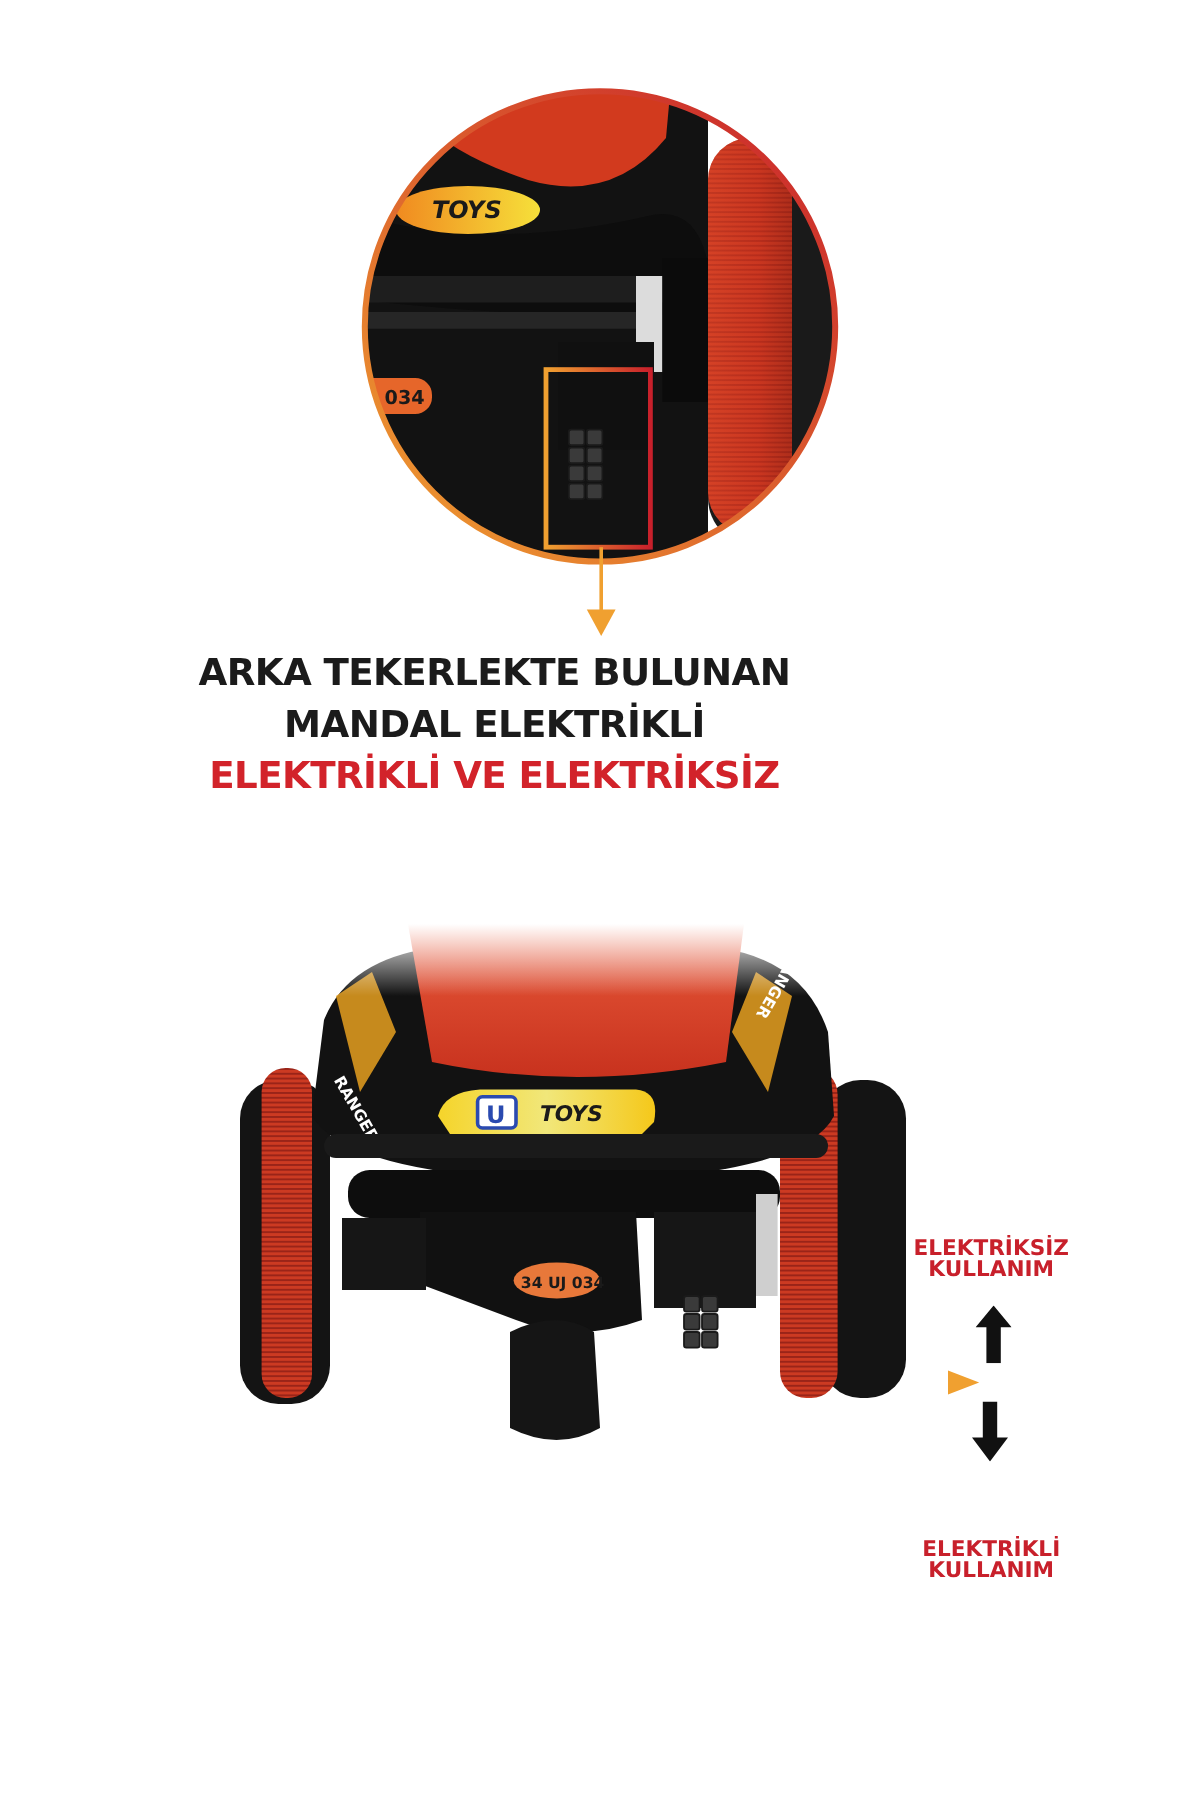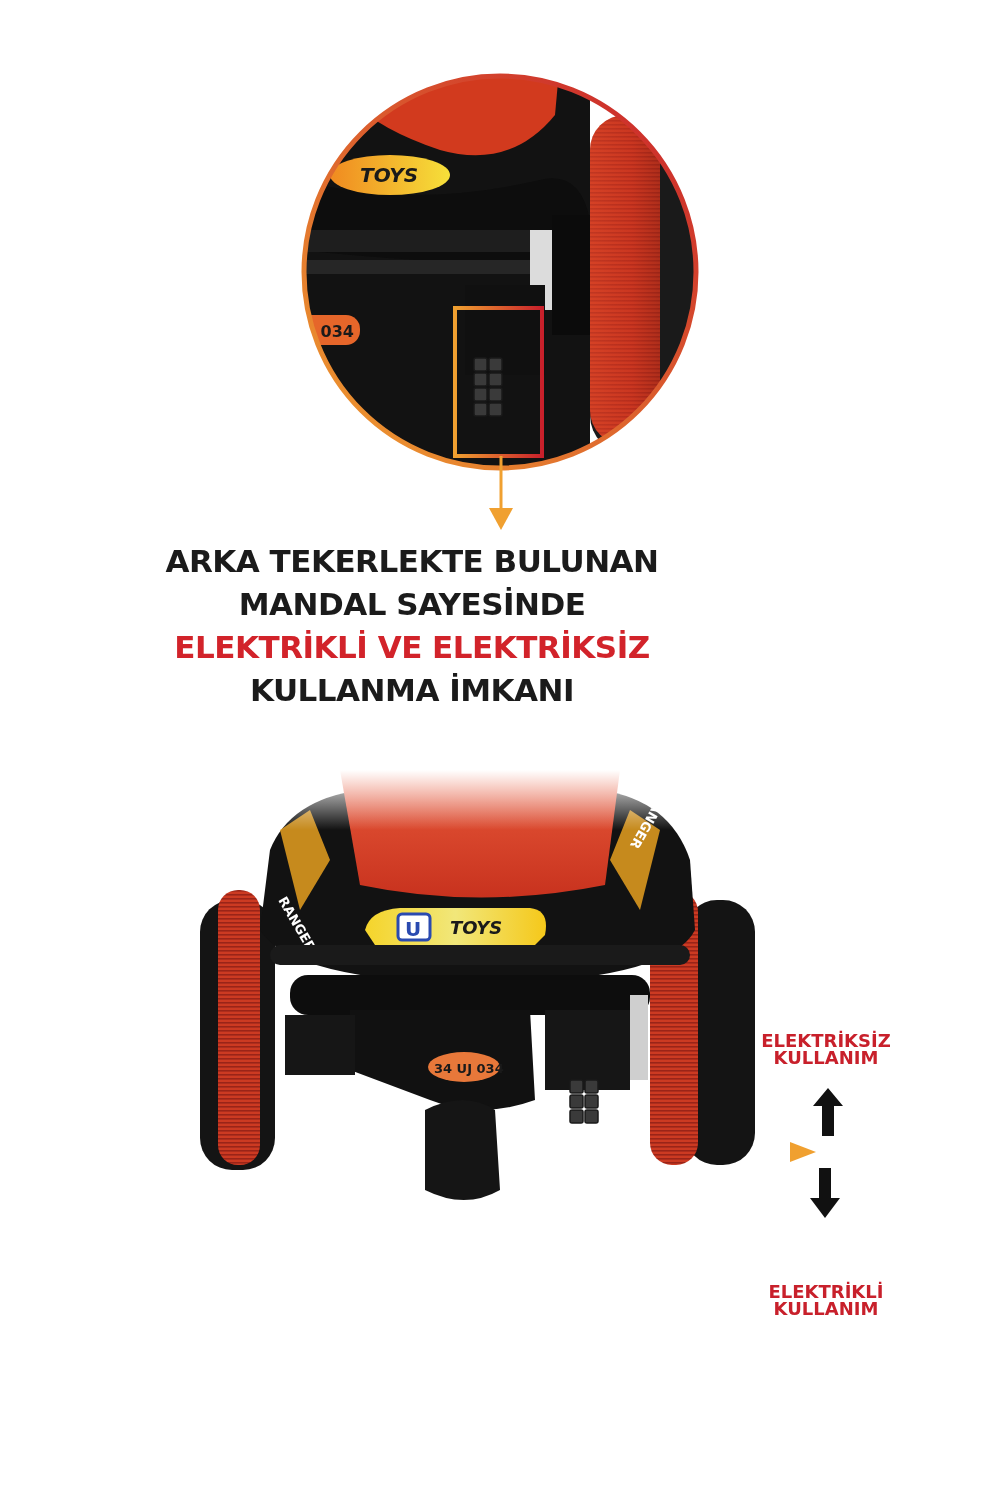--- a/index.html
+++ b/index.html
@@ -83,23 +83,22 @@
 
     <rect x="165" y="248" width="87" height="148" fill="none" stroke="url(#boxG)" stroke-width="4"></rect>
 
     <line x1="211" y1="396" x2="211" y2="455" stroke="#f0a030" stroke-width="3"></line>
     <polygon points="199,448 223,448 211,470" fill="#f0a030"></polygon>
   </svg>
 </div>
 
 <div class="headline">
   <div>ARKA TEKERLEKTE BULUNAN</div>
-  <div>MANDAL SAYESİNDE</div>
+  <div>MANDAL ELEKTRİKLİ</div>
   <div class="red">ELEKTRİKLİ VE ELEKTRİKSİZ</div>
-  <div>KULLANMA İMKANI</div>
 </div>
 
 <div class="abs" style="left:200px;top:770px;width:560px;height:440px;">
   <svg width="560" height="440" viewBox="0 0 560 440">
     <defs>
       <linearGradient id="fadeTop" x1="0" y1="0" x2="0" y2="1">
         <stop offset="0" stop-color="#ffffff" stop-opacity="1"></stop>
         <stop offset="1" stop-color="#ffffff" stop-opacity="0"></stop>
       </linearGradient>
       <linearGradient id="seatG" x1="0" y1="0" x2="0" y2="1">

